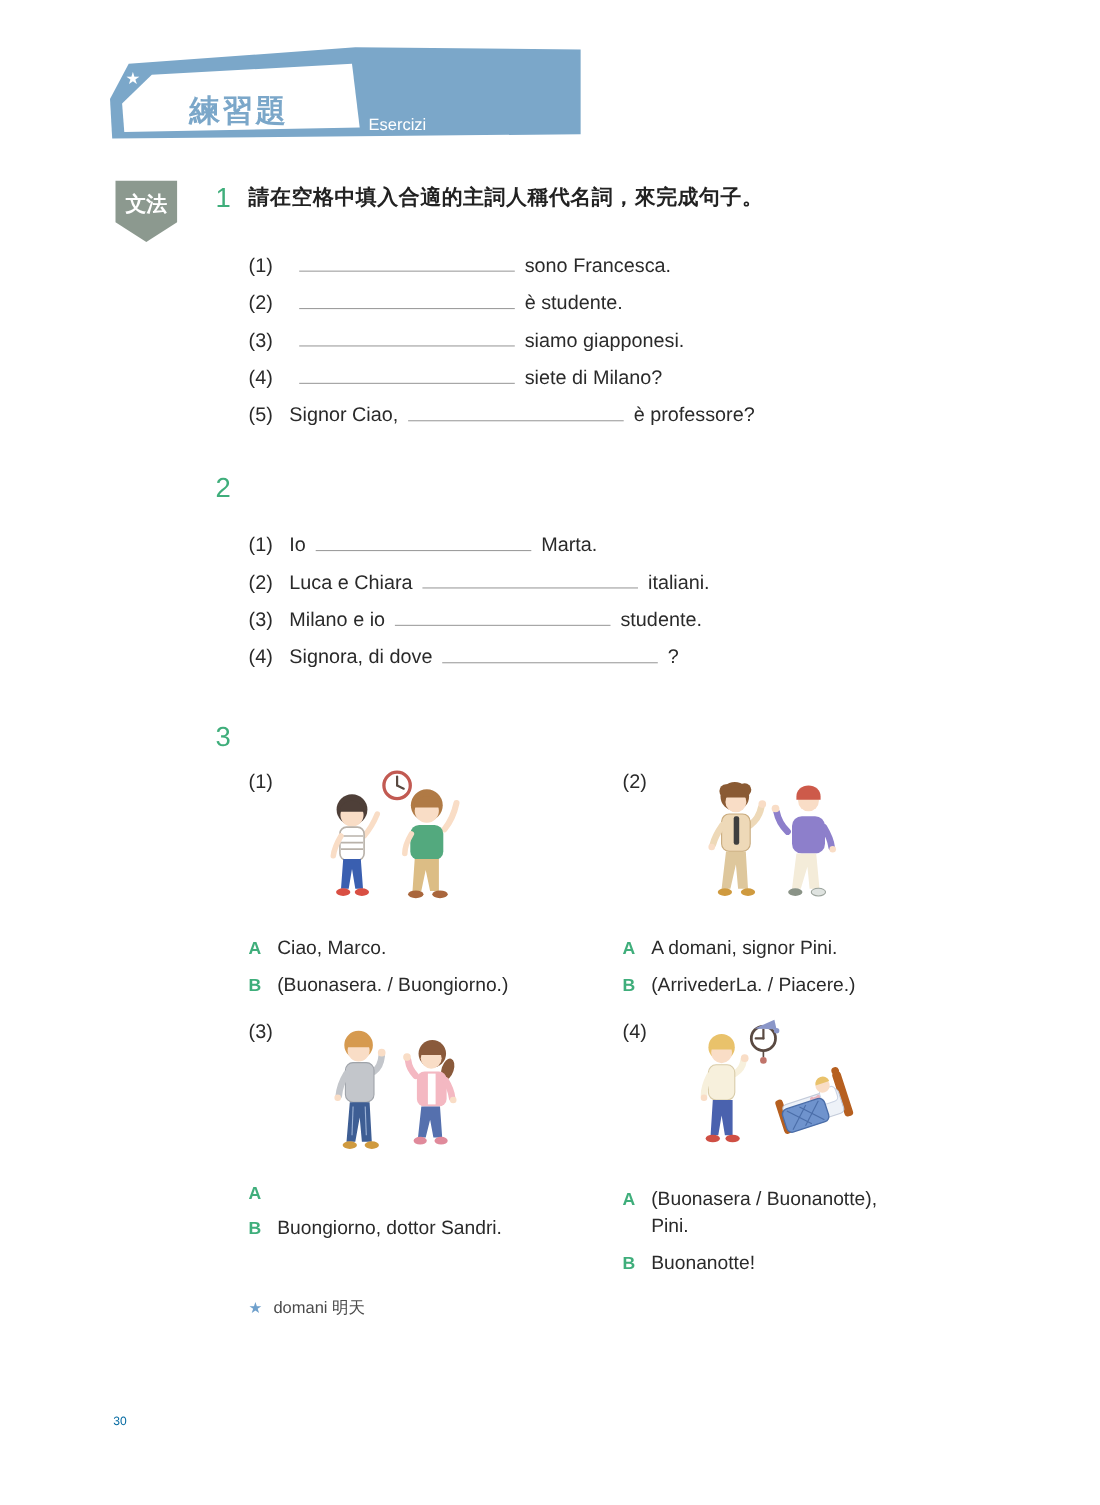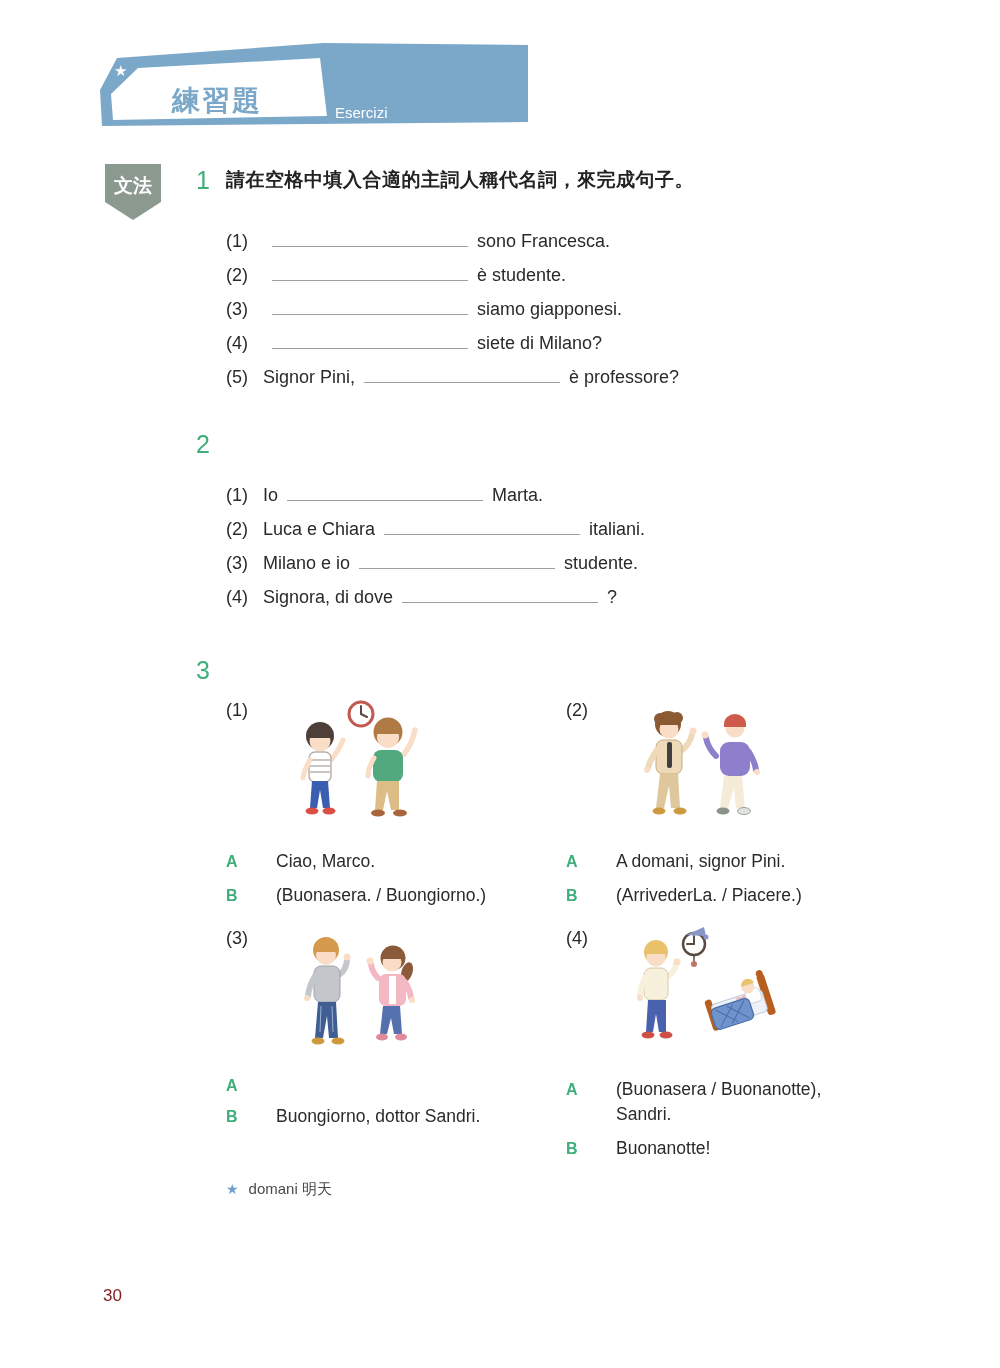--- a/index.html
+++ b/index.html
@@ -20,26 +20,26 @@
   .inum{width:28px;flex:0 0 28px;}
   .blank{display:inline-block;width:196px;height:1em;border-bottom:1.6px solid #9e9e9e;}
 
   
   .dlg-grid{display:grid;grid-template-columns:340px 360px;margin:14px 0 0 30px;row-gap:18px;}
   .dlg-top{display:flex;align-items:flex-start;height:142px;}
   .dlg-top .inum{font-size:18px;padding-top:2px;}
   .dlg-top svg{margin-left:22px;}
   .ab{display:flex;align-items:baseline;margin-top:9px;font-size:17.5px;white-space:nowrap;}
   .ab-letter{color:#3FAE7B;font-weight:700;font-size:16px;width:26px;flex:0 0 26px;}
-  .ab-text div{line-height:25px;margin-left:24px;}
+  .ab-text div{line-height:25px;}
 
   
   .footnote{display:flex;align-items:baseline;font-size:15px;color:#4a4a4a;}
   .fn-star{color:#6FA0CC;font-size:14px;margin-right:10px;}
-  .pagenum{font-size:17px;color:#7f1d1d;}
+  .pagenum{font-size:11px;color:#0369a1;}
 </style>
 </head>
 <body>
 
 <div class="page">
 
   <svg class="abs" style="left:98px;top:40px;" width="430" height="90" viewBox="0 0 430 90">
     <polygon points="2,50 19,18 225,3 430,5 430,82 4,86" fill="#7BA7C9"></polygon>
     <polygon points="13,54 40,28 222,18 229,76 15,80" fill="#ffffff"></polygon>
     <text x="16" y="36" font-size="15" fill="#ffffff" font-family="Liberation Sans, sans-serif">★</text>
@@ -77,21 +77,21 @@
           <span>siamo giapponesi.</span>
       </div>
       <div class="item">
         <span class="inum">(4)</span>
           <span></span>
           <span class="blank"></span>
           <span>siete di Milano?</span>
       </div>
       <div class="item">
         <span class="inum">(5)</span>
-          <span>Signor Pini,</span>
+          <span>Signor Ciao,</span>
           <span class="blank"></span>
           <span>è professore?</span>
       </div>
     </div>
   </div>
 
   <div class="abs ex" style="left:196px;top:430px;">
     <div class="ex-head">
       <span class="ex-num">2</span>
     </div>
@@ -305,21 +305,21 @@
               <line x1="112" y1="76" x2="130" y2="94" stroke="#4a6da8" stroke-width="1"></line>
               <line x1="118" y1="76" x2="100" y2="94" stroke="#4a6da8" stroke-width="1"></line>
               <line x1="130" y1="76" x2="112" y2="94" stroke="#4a6da8" stroke-width="1"></line>
             </g>
           </svg>
         </div>
         <div class="ab">
           <span class="ab-letter">A</span>
           <div class="ab-text">
             <div>(Buonasera / Buonanotte),</div>
-              <div>Sandri.</div>
+              <div>Pini.</div>
           </div>
         </div>
         <div class="ab">
           <span class="ab-letter">B</span>
           <div class="ab-text">
             <div>Buonanotte!</div>
           </div>
         </div>
       </div>
 

